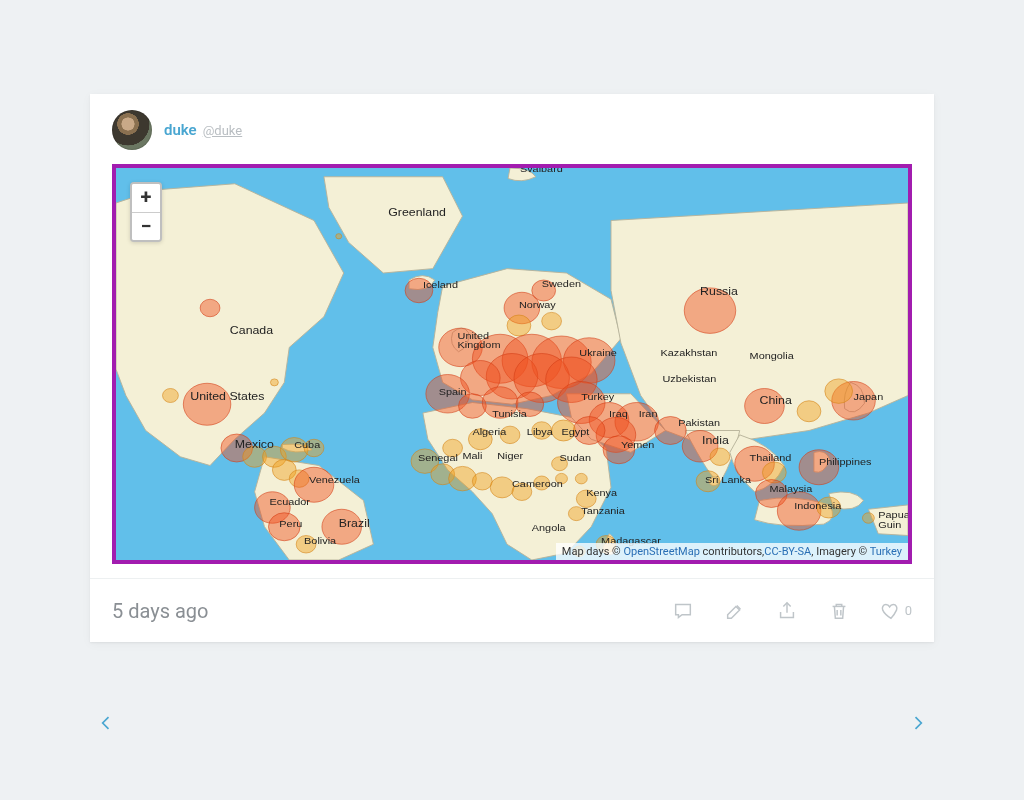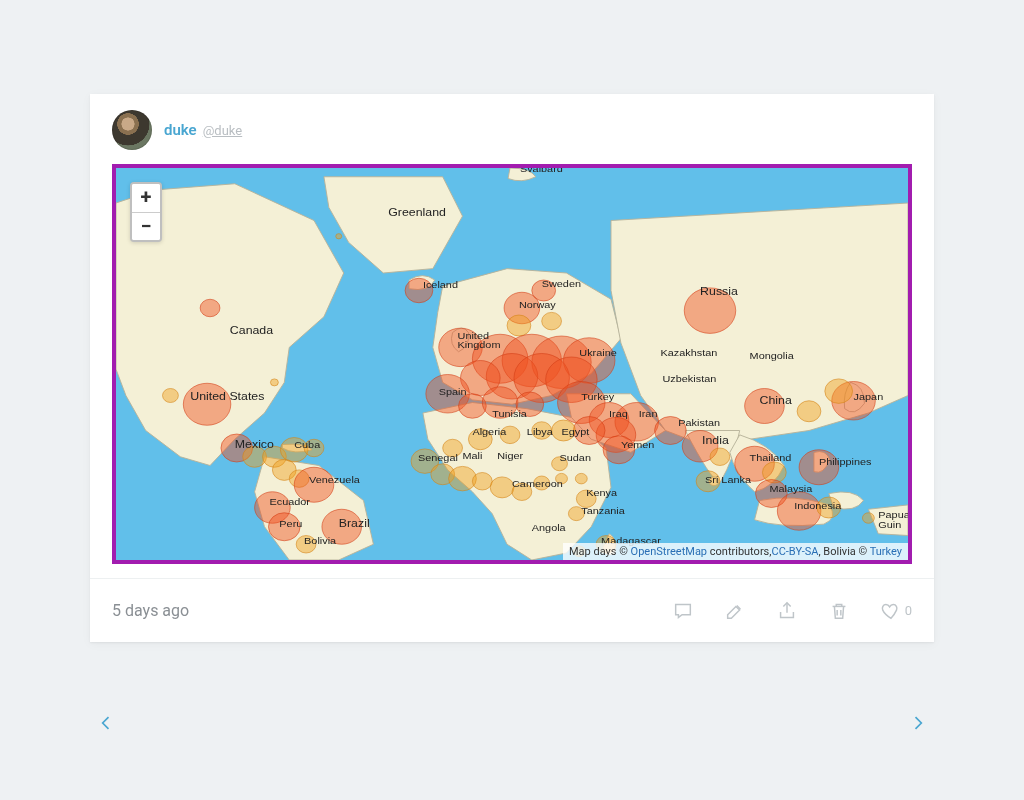--- a/index.html
+++ b/index.html
@@ -70,21 +70,21 @@
   .map-label{
     font-family:Arial,Helvetica,sans-serif;font-size:11px;fill:#222;
   }
   .map-label.big{font-size:12.5px;}
   .bubble{fill:var(--bubble-fill);stroke:var(--bubble-stroke);stroke-width:1;}
   .bubble.light{fill:var(--bubble-fill-light);stroke:var(--bubble-stroke-light);}
   .card-footer{
     display:flex;align-items:center;justify-content:space-between;
     padding:0 22px;height:64px;border-top:1px solid #edf0f1;margin-top:14px;
   }
-  .timestamp{color:var(--text-muted);font-size:16px;}
+  .timestamp{color:var(--text-muted);font-size:20px;}
   .actions{display:flex;align-items:center;gap:30px;}
   .action{color:var(--icon-muted);cursor:pointer;display:flex;align-items:center;gap:3px;}
   .action svg{width:22px;height:22px;stroke:currentColor;fill:none;stroke-width:1.6;}
   .like-count{font-size:13px;color:var(--icon-muted);}
   .pager{
     position:absolute;left:90px;top:700px;width:844px;height:48px;
     display:flex;align-items:center;justify-content:space-between;
     padding:0 6px;
   }
   .pager .arrow{color:var(--accent);cursor:pointer;}
@@ -280,21 +280,21 @@
           <text x="490" y="430" class="map-label">Madagascar</text>
         </g>
     </svg>
 
     <div class="zoom-controls">
       <span class="zoom-btn">+</span>
       <span class="zoom-btn">−</span>
     </div>
 
     <div class="map-attr">
-      <span>Map days © </span><a>OpenStreetMap</a><span> contributors,</span><a>CC-BY-SA</a><span>, Bolivia © </span><a>Turkey</a>
+      <span>Map days © </span><a>OpenStreetMap</a><span> contributors,</span><a>CC-BY-SA</a><span>, Imagery © </span><a>Turkey</a>
     </div>
   </div>
 
   <div class="card-footer">
     <span class="timestamp">5 days ago</span>
     <div class="actions">
       <span class="action">
         <svg viewBox="0 0 24 24">
             <path d="M4 5h16v11H11l-4 3v-3H4z"></path>
           </svg>

